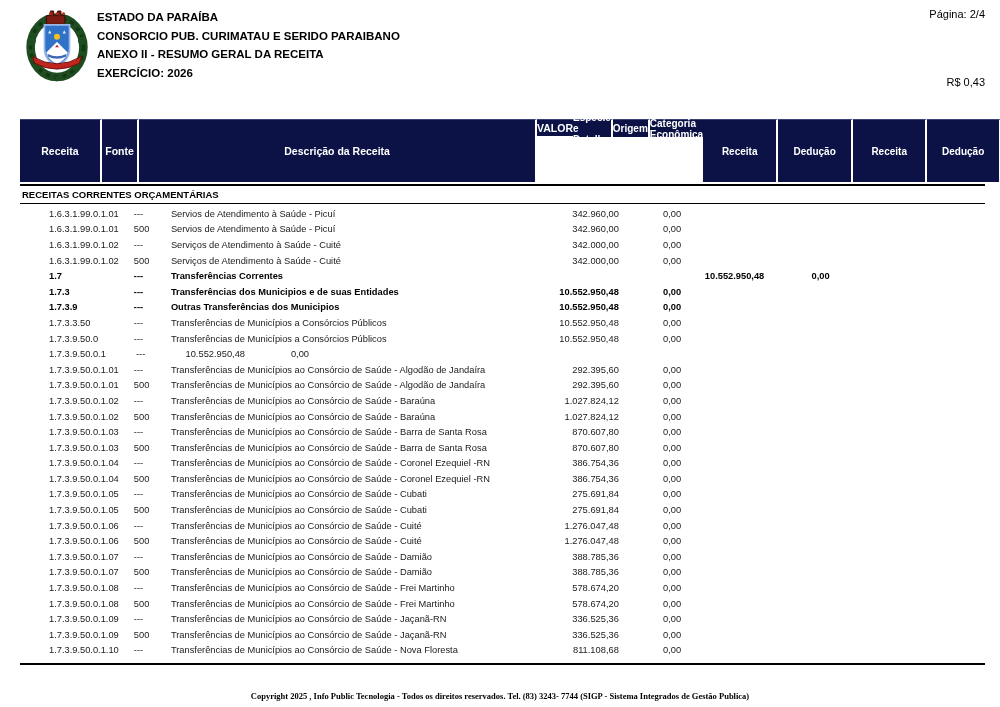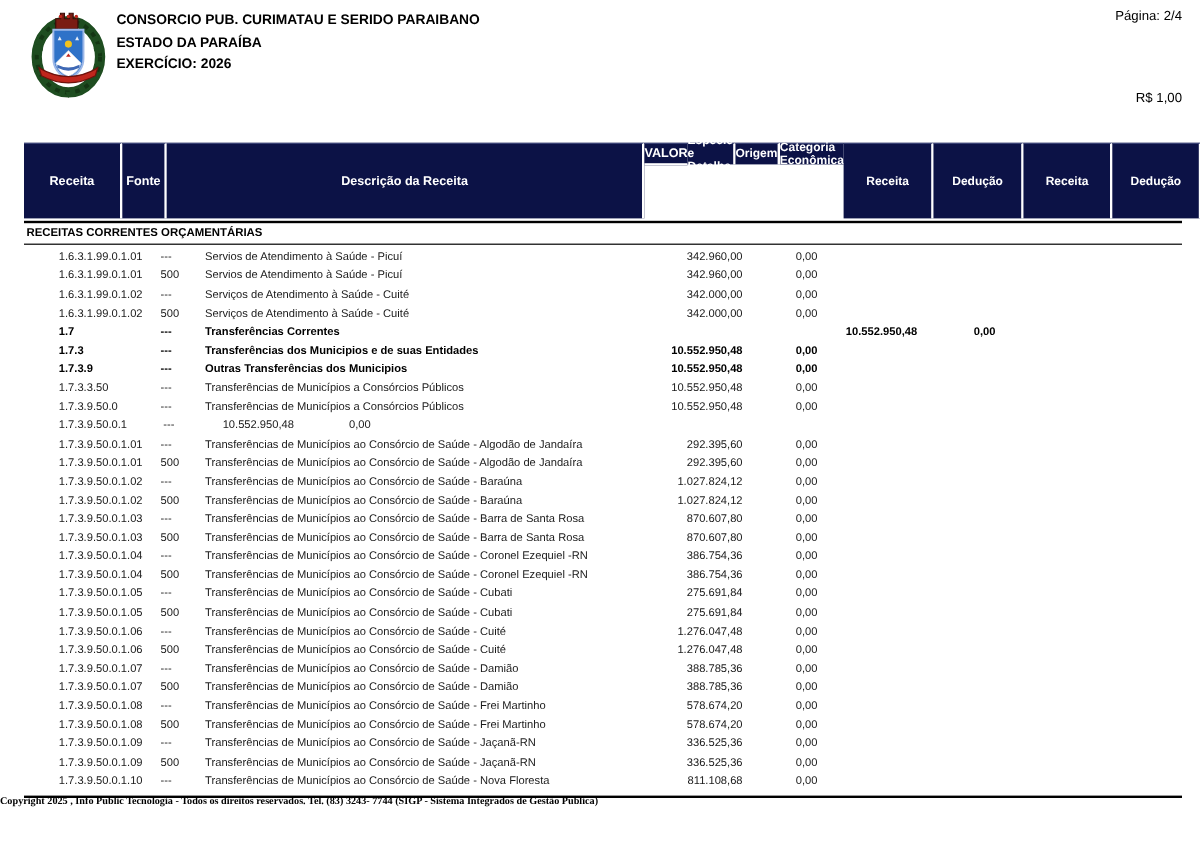--- a/index.html
+++ b/index.html
@@ -63,22 +63,22 @@
   .td-ed-rec { width: 75px; padding-right: 2px; }
   .td-ed-ded { width: 75px; padding-right: 13px; }
   .td-or-rec { width: 74px; padding-right: 2px; }
   .td-or-ded { width: 74px; padding-right: 9px; }
   .td-ce-rec { width: 75px; padding-right: 2px; }
   .td-ce-ded { width: 75px; padding-right: 12px; }
 
   .table-bottom-line { border-bottom: 2px solid #000; margin-top: 5px; }
 
   .footer-text {
-    position: absolute; top: 662px; left: 0; width: 100%;
-    text-align: left;
+    position: absolute; top: 691px; left: 0; width: 100%;
+    text-align: center;
     font-family: "Liberation Serif", serif;
     font-weight: bold; font-size: 8.5px;
   }
 </style>
 </head>
 <body>
 
 <div class="page">
 
   <div class="logo">
@@ -105,27 +105,28 @@
       <path d="M34 70 L50 54 L66 70 q-3 12 -16 17 q-13 -5 -16 -17 z" fill="#ffffff" stroke="#c9d4e8" stroke-width="1"></path>
       <path d="M47 62 l3 -4 3 4 z" fill="#c0261d"></path>
       <path d="M36 72 q14 7 28 0 l0 4 q-14 7 -28 0 z" fill="#3f69b5"></path>
 
       <path d="M13 76 q37 22 74 0 l-3 10 q-34 18 -68 0 z" fill="#c0261d" stroke="#6e120c" stroke-width="1.5"></path>
       <path d="M46 106 l4 8 4 -8 z" fill="#1e4d20"></path>
     </svg>
   </div>
 
   <div class="org-block">
+    <div class="org-line">ESTADO DA PARAÍBA</div>
     <div class="org-line">CONSORCIO PUB. CURIMATAU E SERIDO PARAIBANO</div>
-    <div class="org-line">ESTADO DA PARAÍBA</div>
+    <div class="org-line">ANEXO II - RESUMO GERAL DA RECEITA</div>
     <div class="org-line">EXERCÍCIO: 2026</div>
   </div>
 
   <div class="page-label">Página: 2/4</div>
-  <div class="currency-label">R$ 1,00</div>
+  <div class="currency-label">R$ 0,43</div>
 
   <div class="table">
 
     <div class="thead">
       <div class="th th-code">Receita</div>
       <div class="th th-fonte">Fonte</div>
       <div class="th th-desc">Descrição da Receita</div>
       <div class="th-valor">
         <div class="th th-valor-title">VALOR</div>
         <div class="th-groups">

